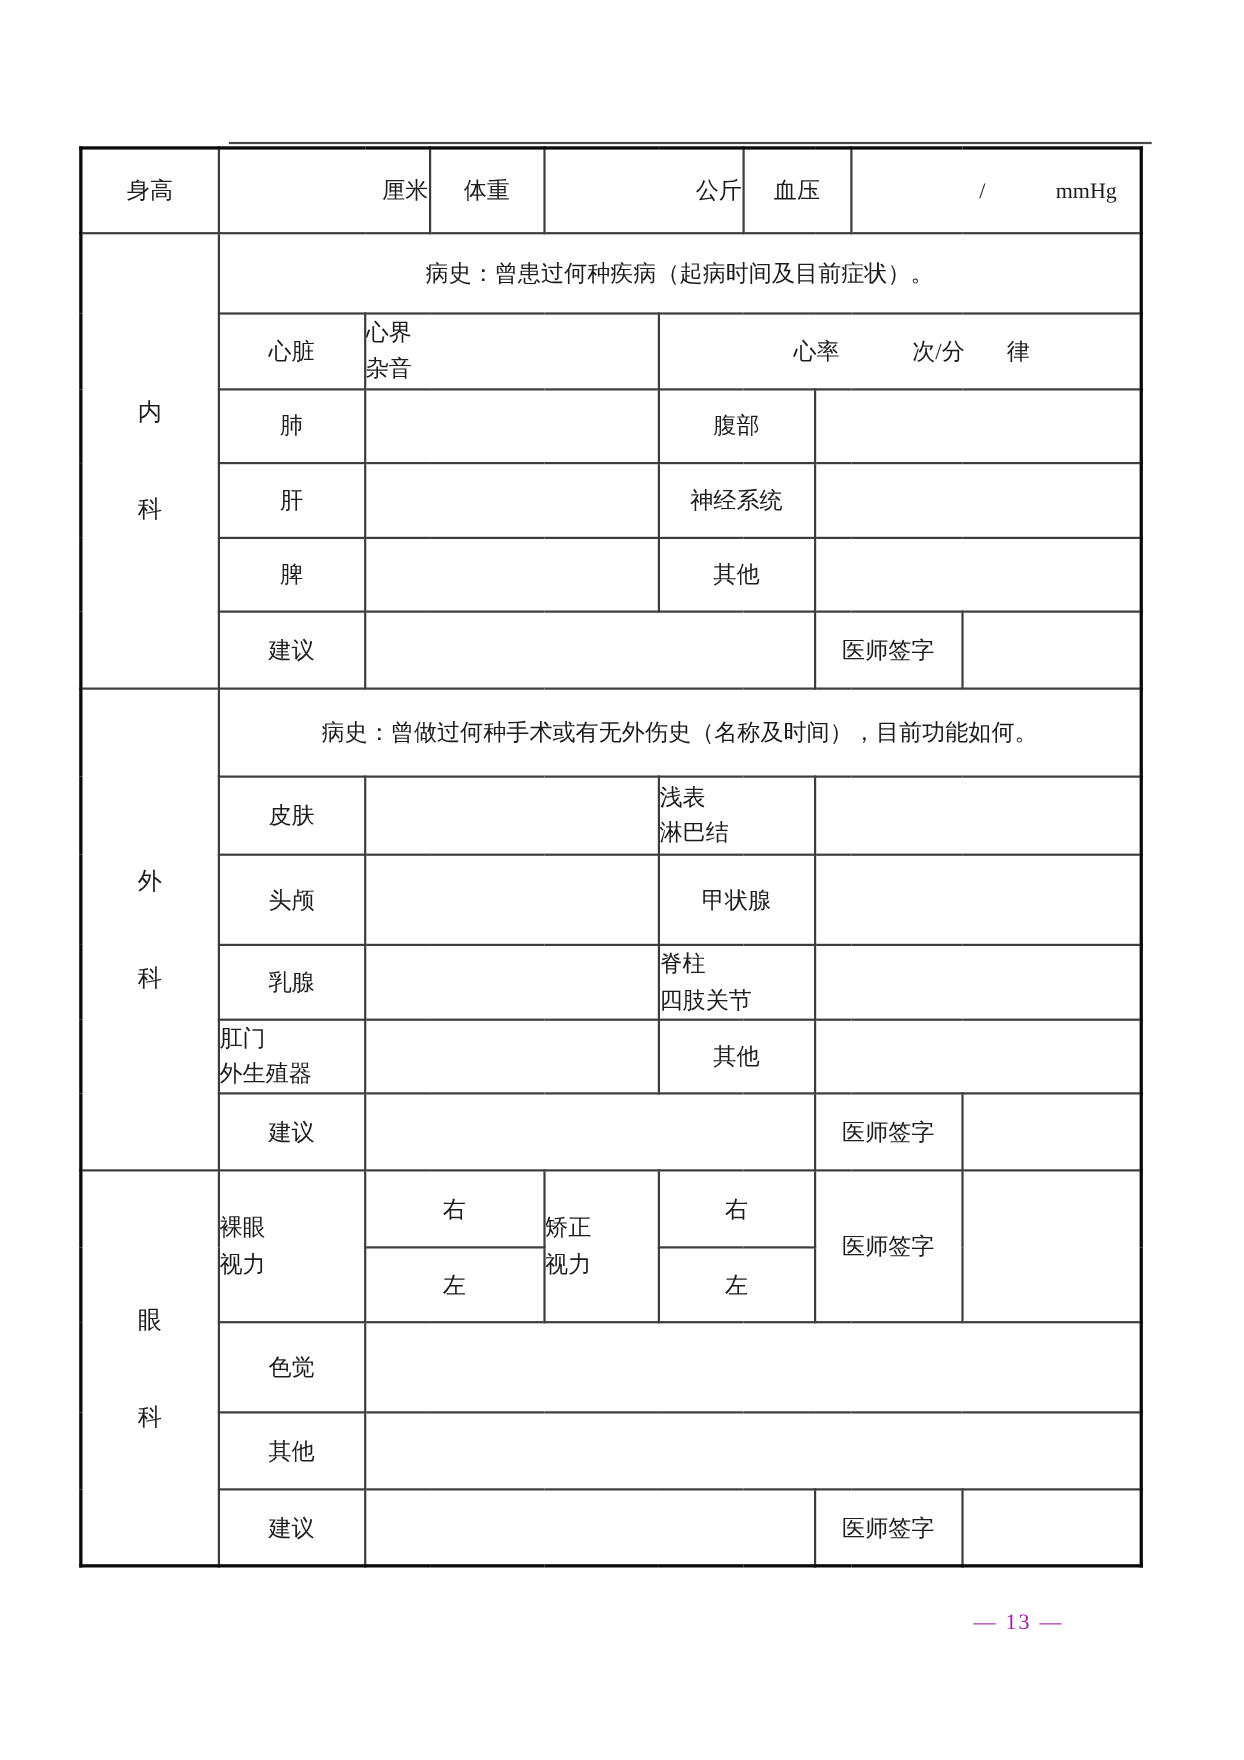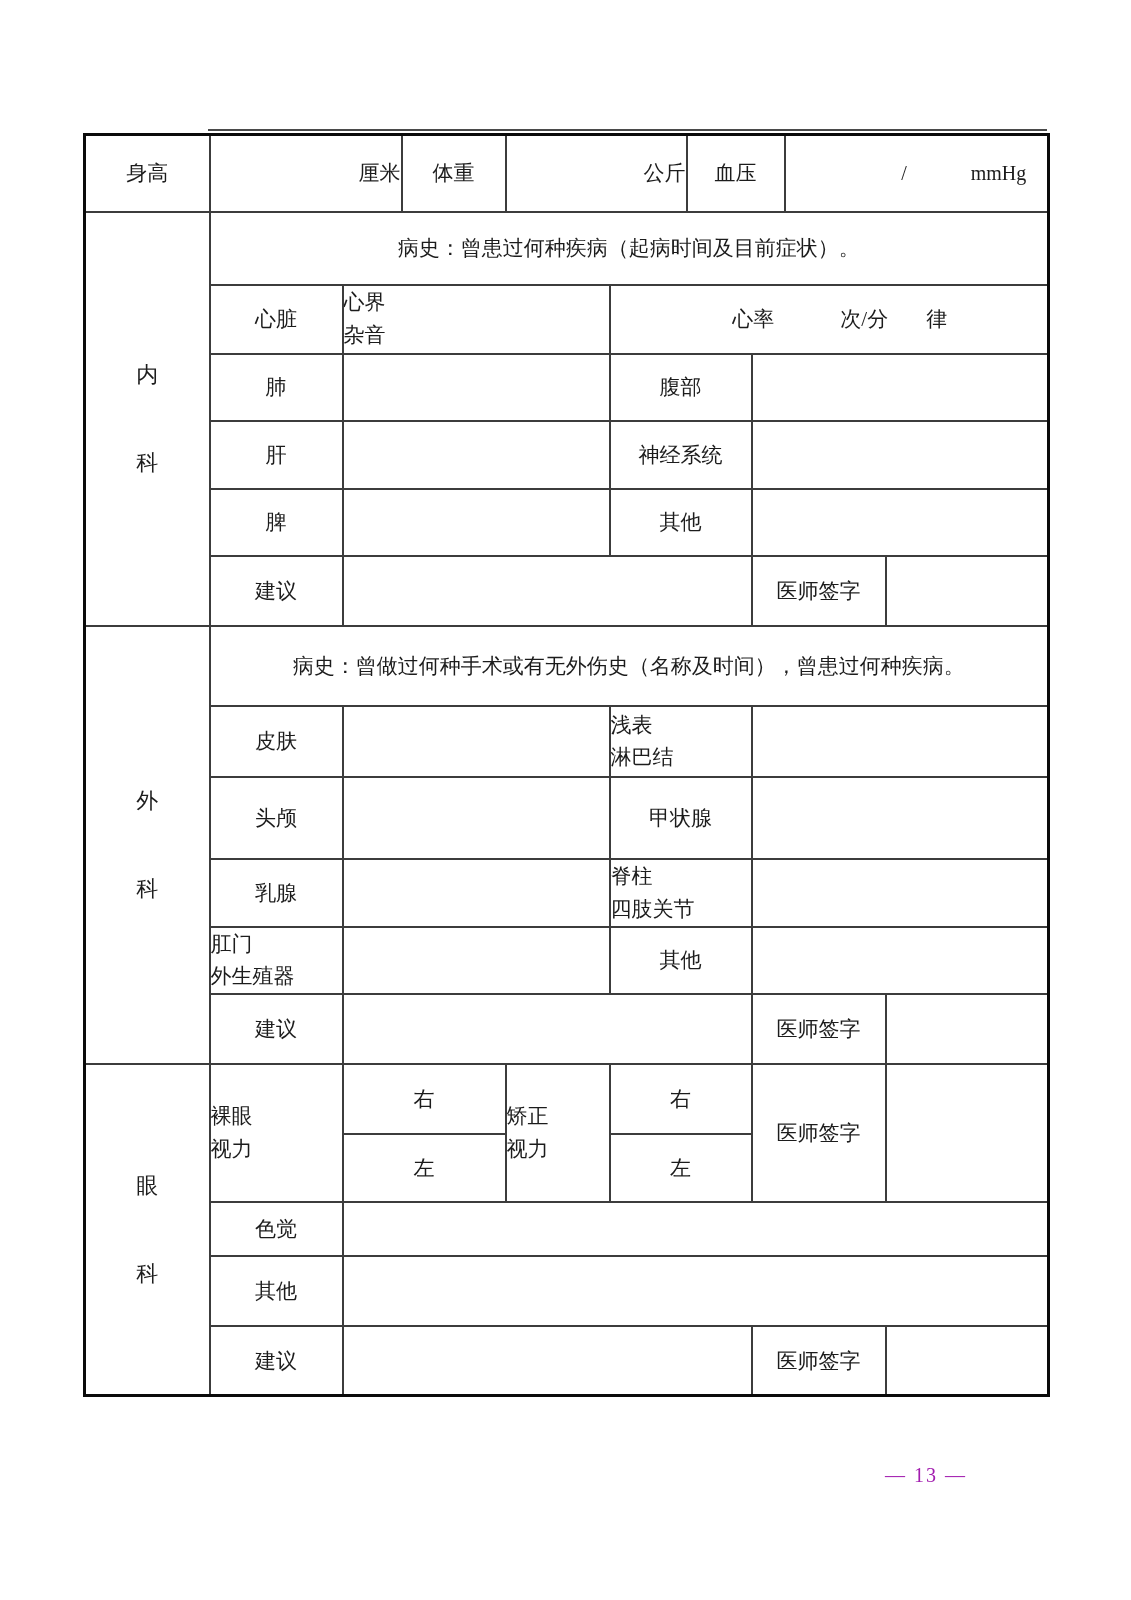--- a/index.html
+++ b/index.html
@@ -9,21 +9,21 @@
   }
   body {
     position: relative;
     width: 1131px;
     height: 1600px;
     font-family: "Liberation Serif", "DejaVu Serif", serif;
     color: #1c1c1c;
   }
   .form-table {
     position: absolute;
-    left: 83px;
+    left: 72px;
     top: 133px;
     width: 964px;
     border-collapse: collapse;
     table-layout: fixed;
     border: 3px solid #0a0a0a;
   }
   .form-table td {
     border: 2px solid #3c3c3c;
     padding: 0;
     font-size: 21px;
@@ -155,21 +155,21 @@
     <td></td>
   </tr>
 
   <tr style="height:80px">
     <td rowspan="6" class="section-cell">
       <div class="vert">
         <span>外</span>
         <span>科</span>
       </div>
     </td>
-    <td colspan="9" class="l hist">病史：曾做过何种手术或有无外伤史（名称及时间），曾患过何种疾病。</td>
+    <td colspan="9" class="l hist">病史：曾做过何种手术或有无外伤史（名称及时间），目前功能如何。</td>
   </tr>
   <tr style="height:71px">
     <td class="c">皮肤</td>
     <td colspan="3"></td>
     <td colspan="2" class="two">浅表
 淋巴结</td>
     <td colspan="3"></td>
   </tr>
   <tr style="height:82px">
     <td class="c">头颅</td>
@@ -211,21 +211,21 @@
     <td rowspan="2" class="two">矫正
 视力</td>
     <td colspan="2" class="l eye-lr"><span>右</span></td>
     <td colspan="2" rowspan="2" class="c">医师签字</td>
     <td rowspan="2"></td>
   </tr>
   <tr style="height:68px">
     <td colspan="2" class="l eye-lr"><span>左</span></td>
     <td colspan="2" class="l eye-lr"><span>左</span></td>
   </tr>
-  <tr style="height:54px">
+  <tr style="height:82px">
     <td class="c">色觉</td>
     <td colspan="8"></td>
   </tr>
   <tr style="height:70px">
     <td class="c">其他</td>
     <td colspan="8"></td>
   </tr>
   <tr style="height:70px">
     <td class="c">建议</td>
     <td colspan="5"></td>

